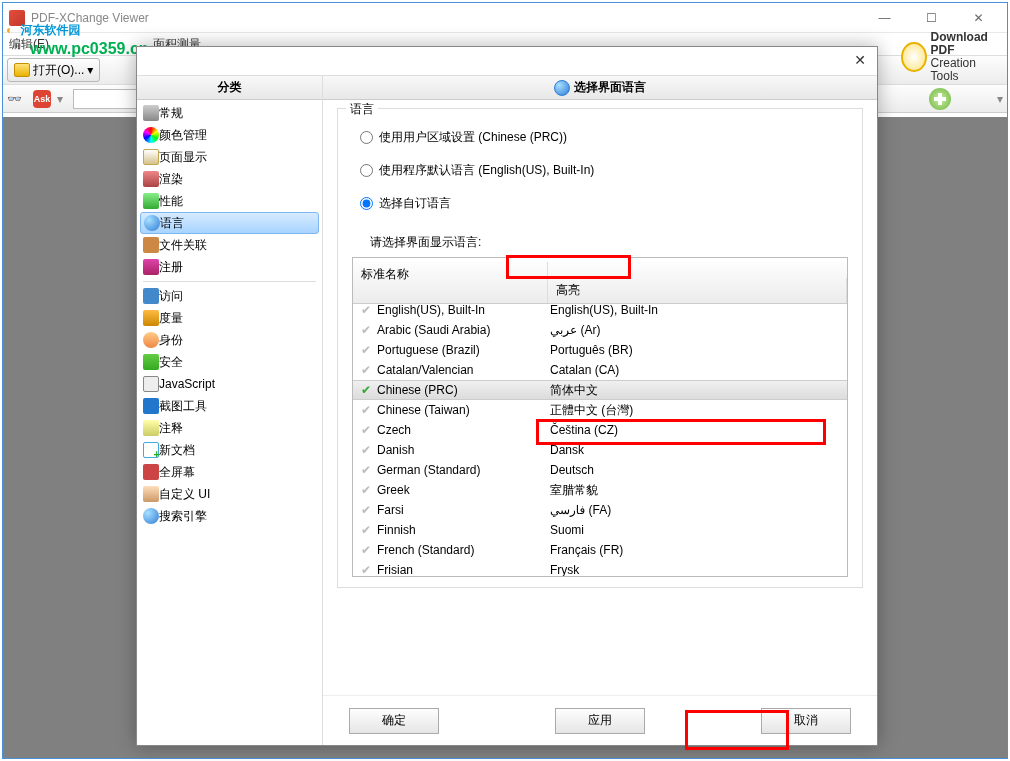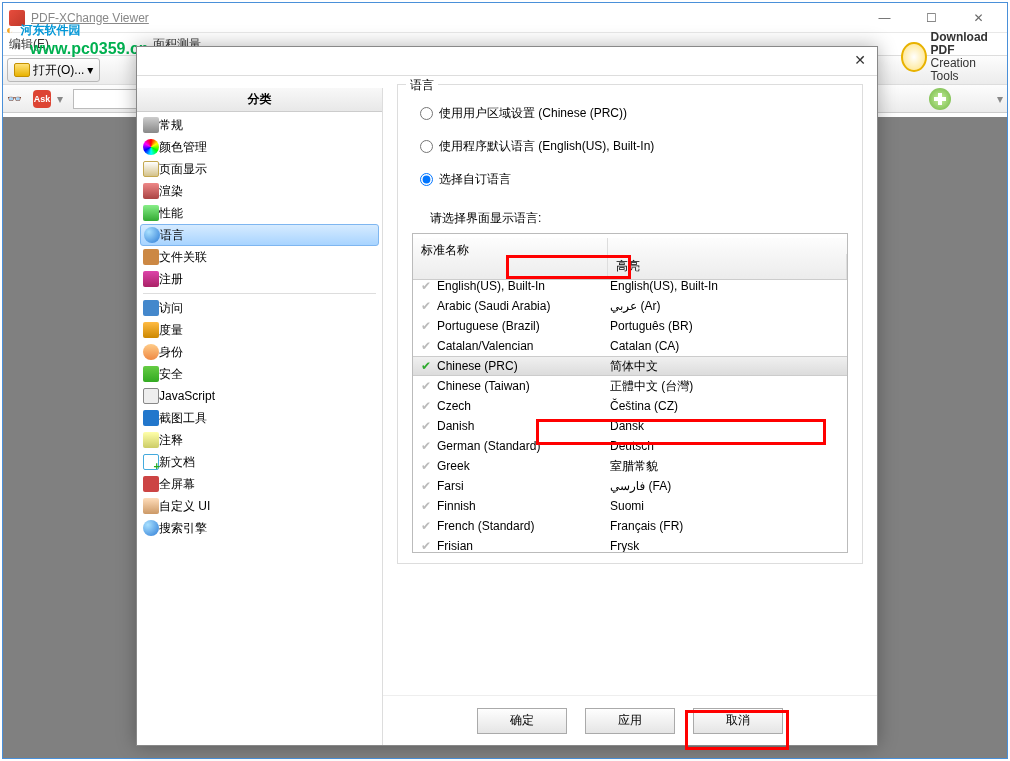--- a/index.html
+++ b/index.html
@@ -1,21 +1,21 @@
 <!DOCTYPE html>
 <html><head>
 <meta charset="utf-8">
 <style>
 * { box-sizing: border-box; margin: 0; padding: 0; font-family: "Microsoft YaHei", "Segoe UI", Tahoma, sans-serif; font-size: 12px; }
 body { background: #fff; width: 1010px; height: 761px; position: relative; overflow: hidden; }
 
 .main-window { position: absolute; top: 2px; left: 2px; width: 1006px; height: 757px; border: 1px solid #4a90d9; background: #fff; }
 .titlebar { height: 30px; display: flex; align-items: center; padding: 0 6px; background: #fff; border-bottom: 1px solid #e8e8e8; }
 .titlebar .app-icon { width: 16px; height: 16px; background: linear-gradient(135deg,#e74c3c,#c0392b); border-radius: 2px; margin-right: 6px; }
-.titlebar .title { color: #888; flex: 1; text-decoration: underline; }
+.titlebar .title { color: #888; flex: 1; }
 .win-btns { display: flex; gap: 2px; }
 .win-btn { width: 45px; height: 28px; display: flex; align-items: center; justify-content: center; color: #666; }
 
 .menubar { height: 22px; display: flex; align-items: center; padding: 0 6px; gap: 14px; color: #333; }
 .menubar span { white-space: nowrap; }
 
 .toolbar1 { height: 30px; display: flex; align-items: center; padding: 0 4px; gap: 4px; border-top: 1px solid #ddd; border-bottom: 1px solid #ddd; background: linear-gradient(#fdfdfd,#ececec); }
 .tbtn { height: 24px; padding: 0 6px; display: flex; align-items: center; gap: 3px; border: 1px solid transparent; border-radius: 3px; }
 .open-btn { border: 1px solid #b8b8b8; background: linear-gradient(#fefefe,#e8e8e8); }
 .dl-badge { position: absolute; right: 6px; top: 34px; height: 40px; width: 100px; display: flex; align-items: center; font-size: 10px; line-height: 1.1; color: #333; }
@@ -33,21 +33,21 @@
 .watermark { position: absolute; top: 10px; left: 6px; font-size: 26px; font-weight: bold; color: #0096d6; text-shadow: 0 1px 0 #fff; z-index: 5; pointer-events: none; font-family: "SimHei", sans-serif; }
 .watermark .orange { color: #f5a623; }
 .watermark-url { position: absolute; top: 40px; left: 30px; font-size: 16px; font-weight: bold; color: #00b050; z-index: 5; pointer-events: none; }
 
 
 .dialog { position: absolute; top: 46px; left: 136px; width: 742px; height: 700px; background: #fff; border: 1px solid #888; box-shadow: 0 0 18px rgba(0,0,0,0.3); display: flex; flex-direction: column; z-index: 10; }
 .dlg-title { height: 28px; display: flex; align-items: center; justify-content: center; position: relative; background: #fff; font-size: 13px; }
 .dlg-title .dlg-close { position: absolute; right: 8px; top: 4px; width: 18px; height: 18px; display: flex; align-items: center; justify-content: center; font-size: 14px; color: #333; }
 .dlg-body { flex: 1; display: flex; border-top: 1px solid #ddd; }
 
-.sidebar { width: 246px; border-right: 1px solid #ddd; display: flex; flex-direction: column; margin-top: 12px; }
+.sidebar { width: 186px; border-right: 1px solid #ddd; display: flex; flex-direction: column; }
 .sidebar-header { height: 24px; display: flex; align-items: center; justify-content: center; background: linear-gradient(#f8f8f8,#e8e8e8); border-bottom: 1px solid #ccc; font-weight: bold; }
 .sidebar-list { flex: 1; overflow-y: auto; padding: 2px 0; }
 .sb-item { height: 22px; display: flex; align-items: center; padding: 0 6px; cursor: default; }
 .sb-item.selected { background: linear-gradient(#d6ebff,#a8d4ff); border: 1px solid #7eb6f0; border-radius: 3px; margin: 0 3px; padding: 0 3px; }
 .sb-sep { height: 1px; background: #ddd; margin: 3px 6px; }
 .sb-icon { width: 16px; height: 16px; flex: 0 0 16px; border-radius: 2px; }
 
 .content { flex: 1; display: flex; flex-direction: column; }
 .content-header { height: 24px; display: flex; align-items: center; justify-content: center; gap: 4px; background: linear-gradient(#f8f8f8,#e8e8e8); border-bottom: 1px solid #ccc; font-weight: bold; }
 .globe-ico { width: 16px; height: 16px; border-radius: 50%; background: radial-gradient(circle at 30% 30%, #a8e0ff, #2e7cd6); border: 1px solid #2e7cd6; }
@@ -64,21 +64,21 @@
 .lang-header div { padding: 4px 8px; border-right: 1px solid #ddd; }
 .col1 { width: 195px; }
 .col2 { flex: 1; margin-top: 16px; }
 .lang-row { display: flex; align-items: center; height: 20px; }
 .lang-row.selected { background: linear-gradient(#f0f0f0,#dcdcdc); border-top:1px solid #ccc; border-bottom:1px solid #ccc; }
 .lang-row .check { width: 18px; text-align: center; color: #bbb; margin-left: 4px; }
 .lang-row.selected .check { color: #2eaa2e; }
 .lang-row .c1 { width: 175px; padding-left: 2px; }
 .lang-row .c2 { flex: 1; }
 
-.dlg-buttons { height: 50px; display: flex; align-items: center; justify-content: center; gap: 18px; padding: 0 26px; border-top: 1px solid #eee; }
+.dlg-buttons { height: 50px; display: flex; align-items: center; justify-content: space-between; gap: 18px; padding: 0 26px; border-top: 1px solid #eee; }
 .dlg-btn { width: 90px; height: 26px; border: 1px solid #aaa; background: linear-gradient(#fefefe,#e5e5e5); display: flex; align-items: center; justify-content: center; cursor: default; }
 
 .hl-red { position: absolute; border: 3px solid #ff0000; z-index: 50; pointer-events: none; }
 
 
 .ic-gear{background:linear-gradient(#ccc,#888);} .ic-color{background:conic-gradient(red,yellow,lime,cyan,blue,magenta,red);border-radius:50%;}
 .ic-page{background:linear-gradient(#fff,#d4c28a);border:1px solid #c4a850;} .ic-render{background:linear-gradient(#e88,#a44);}
 .ic-perf{background:linear-gradient(#8e8,#3a3);} .ic-lang{background:radial-gradient(circle at 30% 30%,#a8e0ff,#2e7cd6);border-radius:50%;}
 .ic-assoc{background:#c84; position:relative;} .ic-reg{background:linear-gradient(#d4a,#a26);}
 .ic-visit{background:#48c;} .ic-meas{background:linear-gradient(#fb4,#c80);} .ic-id{background:linear-gradient(#fc8,#e84);border-radius:50%;}
@@ -211,20 +211,24 @@
             <span class="sb-icon ic-cust"></span>
             <span>自定义 UI</span>
           </div>
           <div class="sb-item">
             <span class="sb-icon ic-srch"></span>
             <span>搜索引擎</span>
           </div>
         </div>
     </div>
     <div class="content">
+      <div class="content-header">
+        <span class="globe-ico"></span>
+        <span>选择界面语言</span>
+      </div>
       <div class="content-body">
         <div class="fieldset">
           <div class="fieldset-legend">语言</div>
 
           <label class="radio-row">
             <input type="radio" name="lang" style="">
             <span>使用用户区域设置 (Chinese (PRC))</span>
           </label>
           <label class="radio-row">
             <input type="radio" name="lang" style="">

